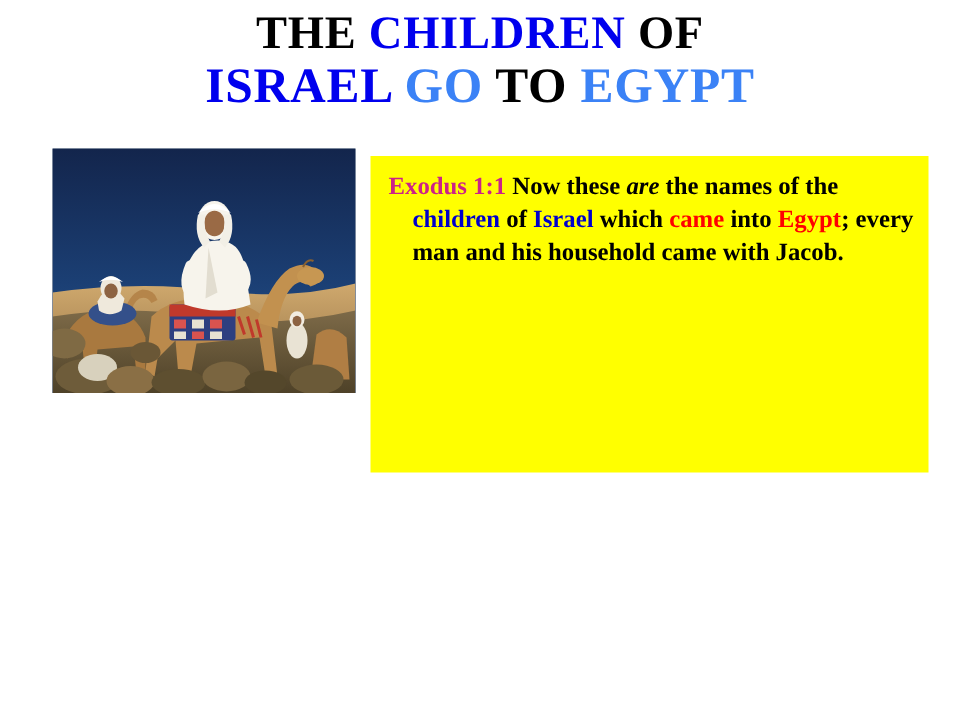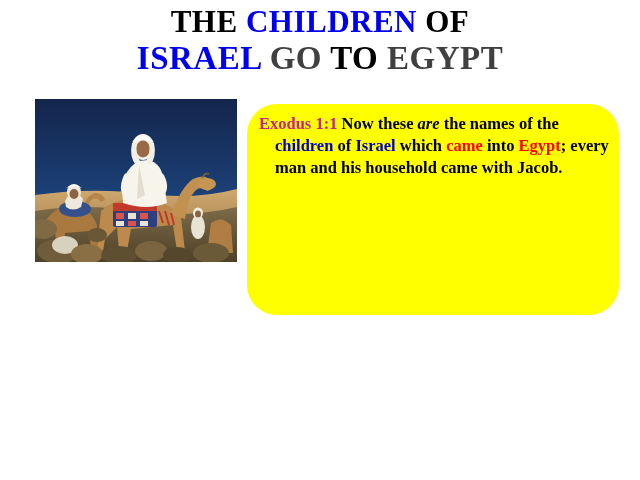--- a/index.html
+++ b/index.html
@@ -30,21 +30,21 @@
     color: #000000;
     white-space: nowrap;
   }
   #slide-title .tline {
     display: block;
   }
   #slide-title .tline.line2 {
     font-size: 33px;
   }
   .w-blue  { color: #0000EE; }
-  .w-red   { color: #404040; }
+  .w-red   { color: #3b82f6; }
   .w-black { color: #000000; }
 
   
   #caravan-picture {
     position: absolute;
     left: 35px;
     top: 99px;
     width: 202px;
     height: 163px;
     overflow: hidden;
@@ -59,21 +59,20 @@
   
   #verse-box {
     position: absolute;
     left: 247px;
     top: 104px;
     width: 372px;
     height: 211px;
     background: #FFFF00;
     box-sizing: border-box;
     padding: 9px 10px 0 12px;
-    border-radius: 30px;
   }
   .verse-para {
     font-family: "Liberation Serif", "DejaVu Serif", serif;
     font-weight: bold;
     font-size: 16.5px;
     line-height: 22px;
     color: #000000;
     text-indent: 0;
     padding-left: 16px;
     margin: 0;

